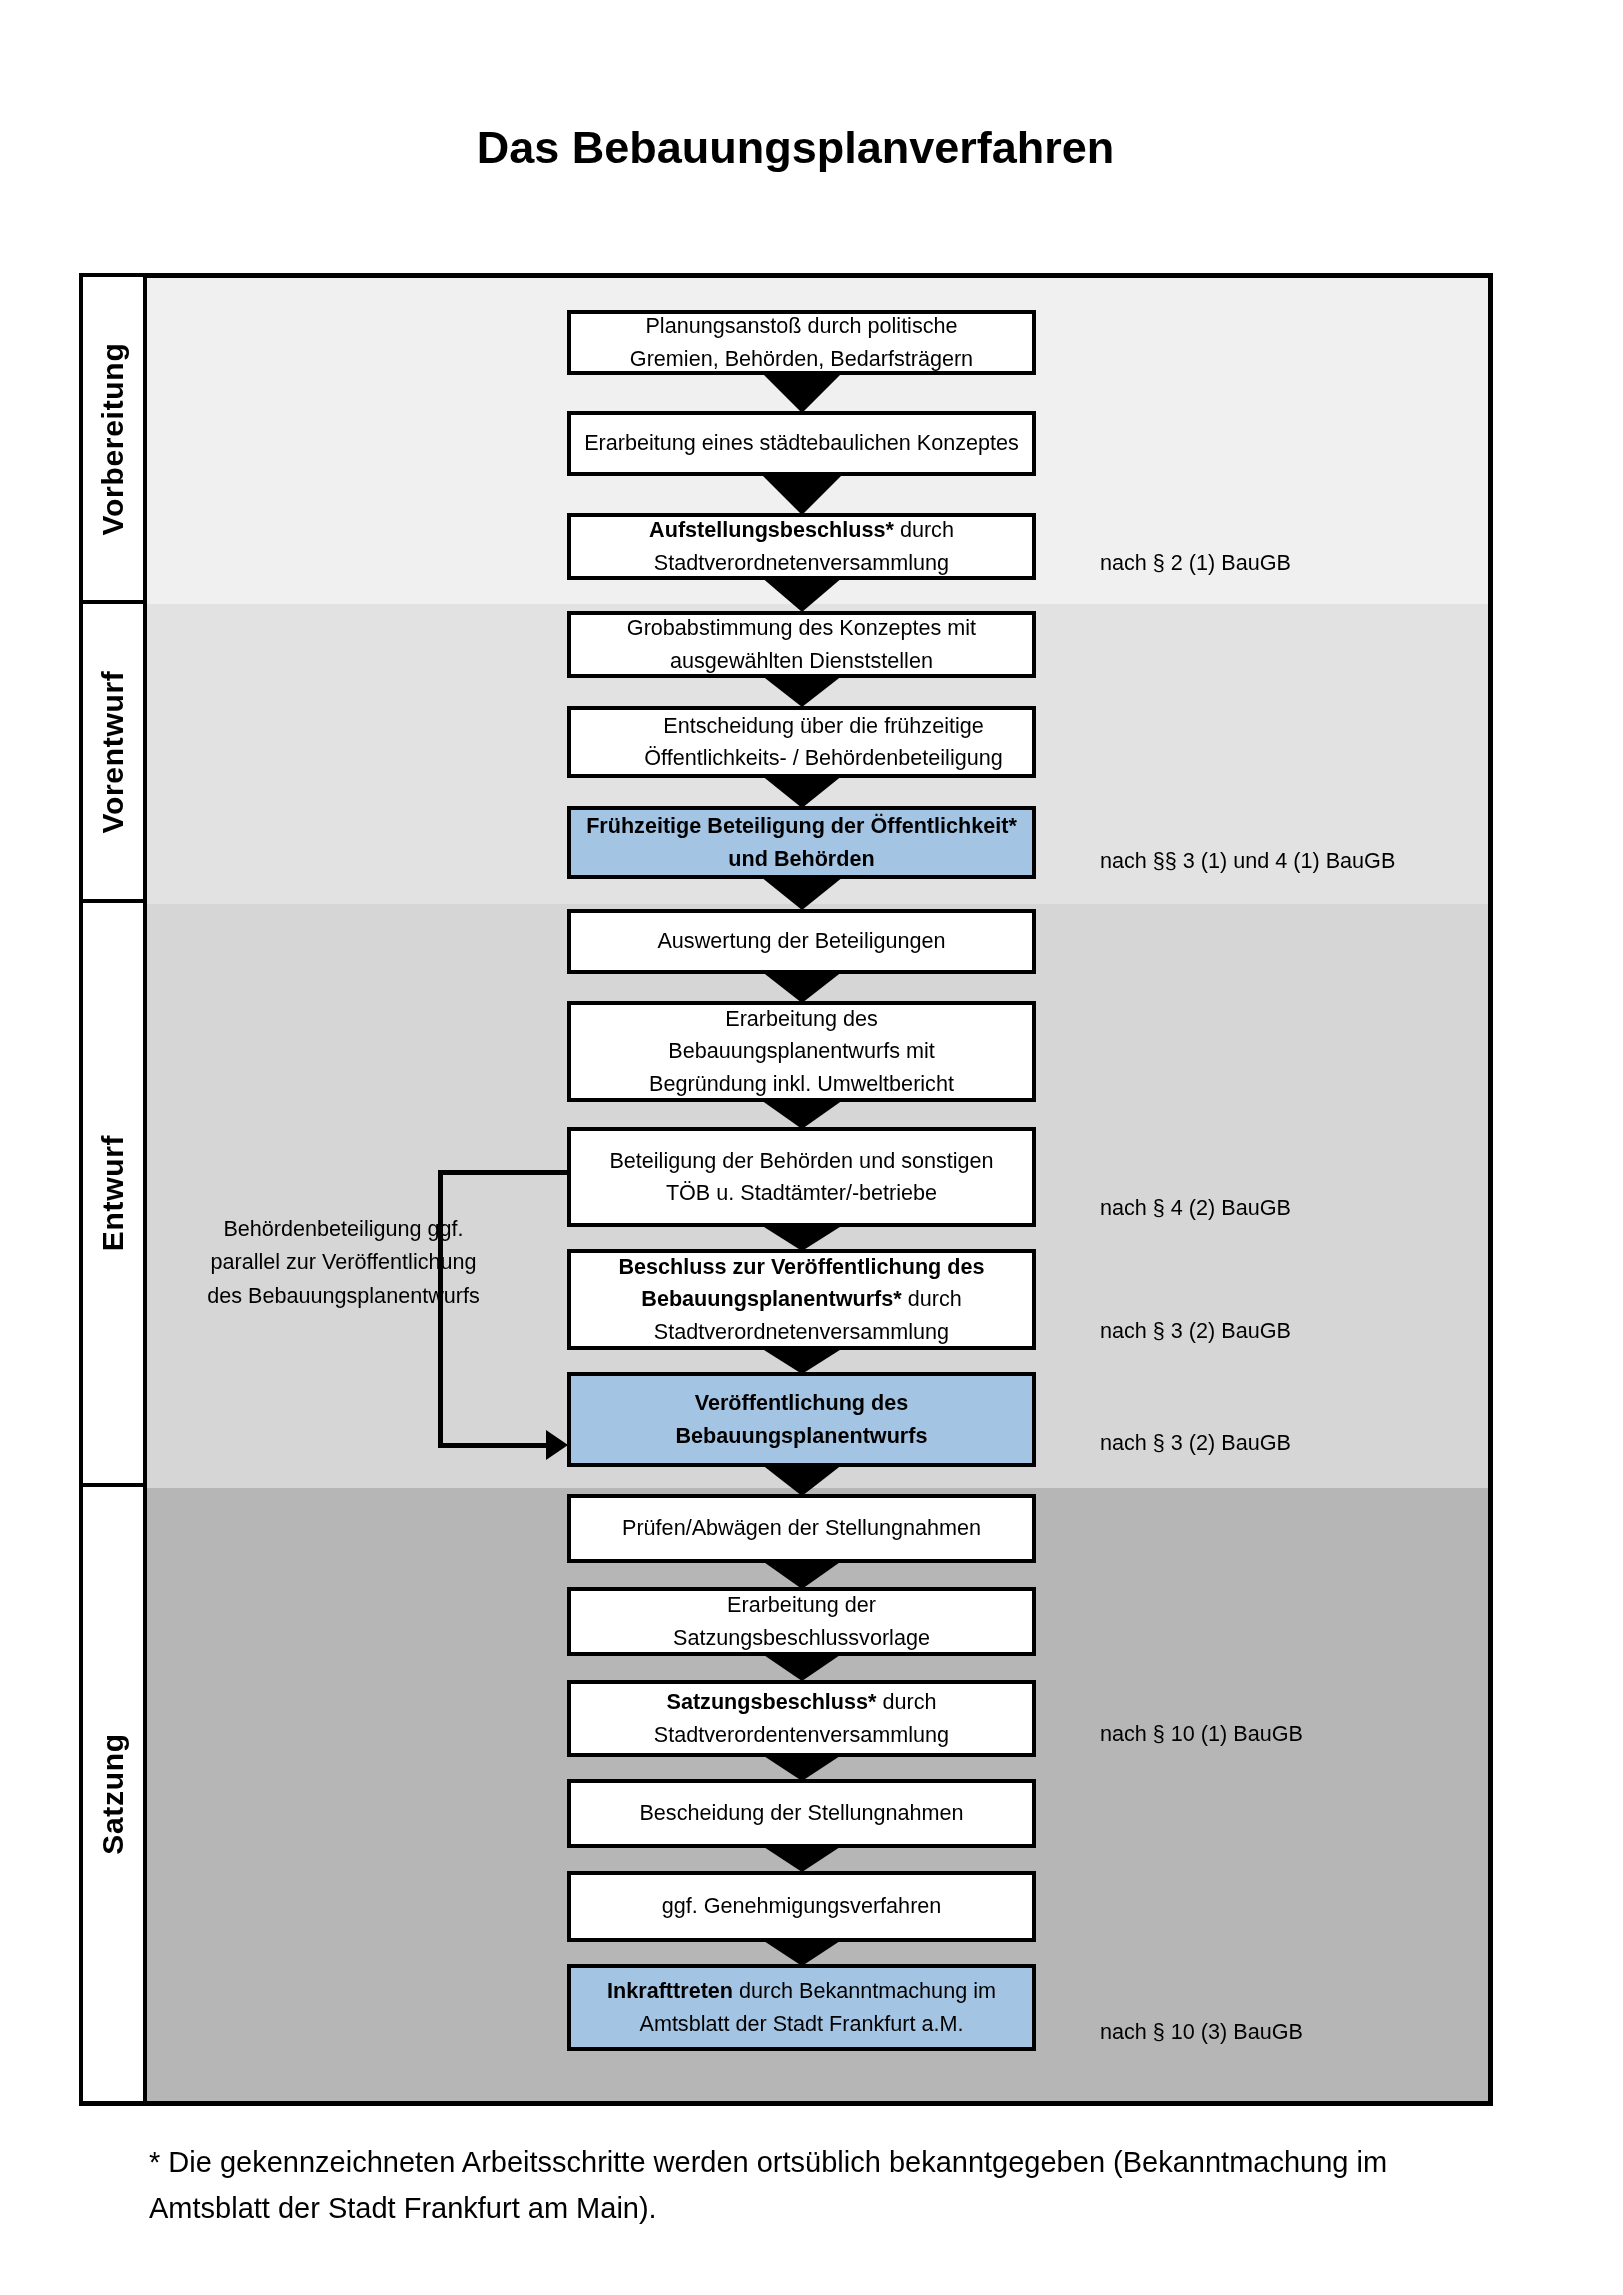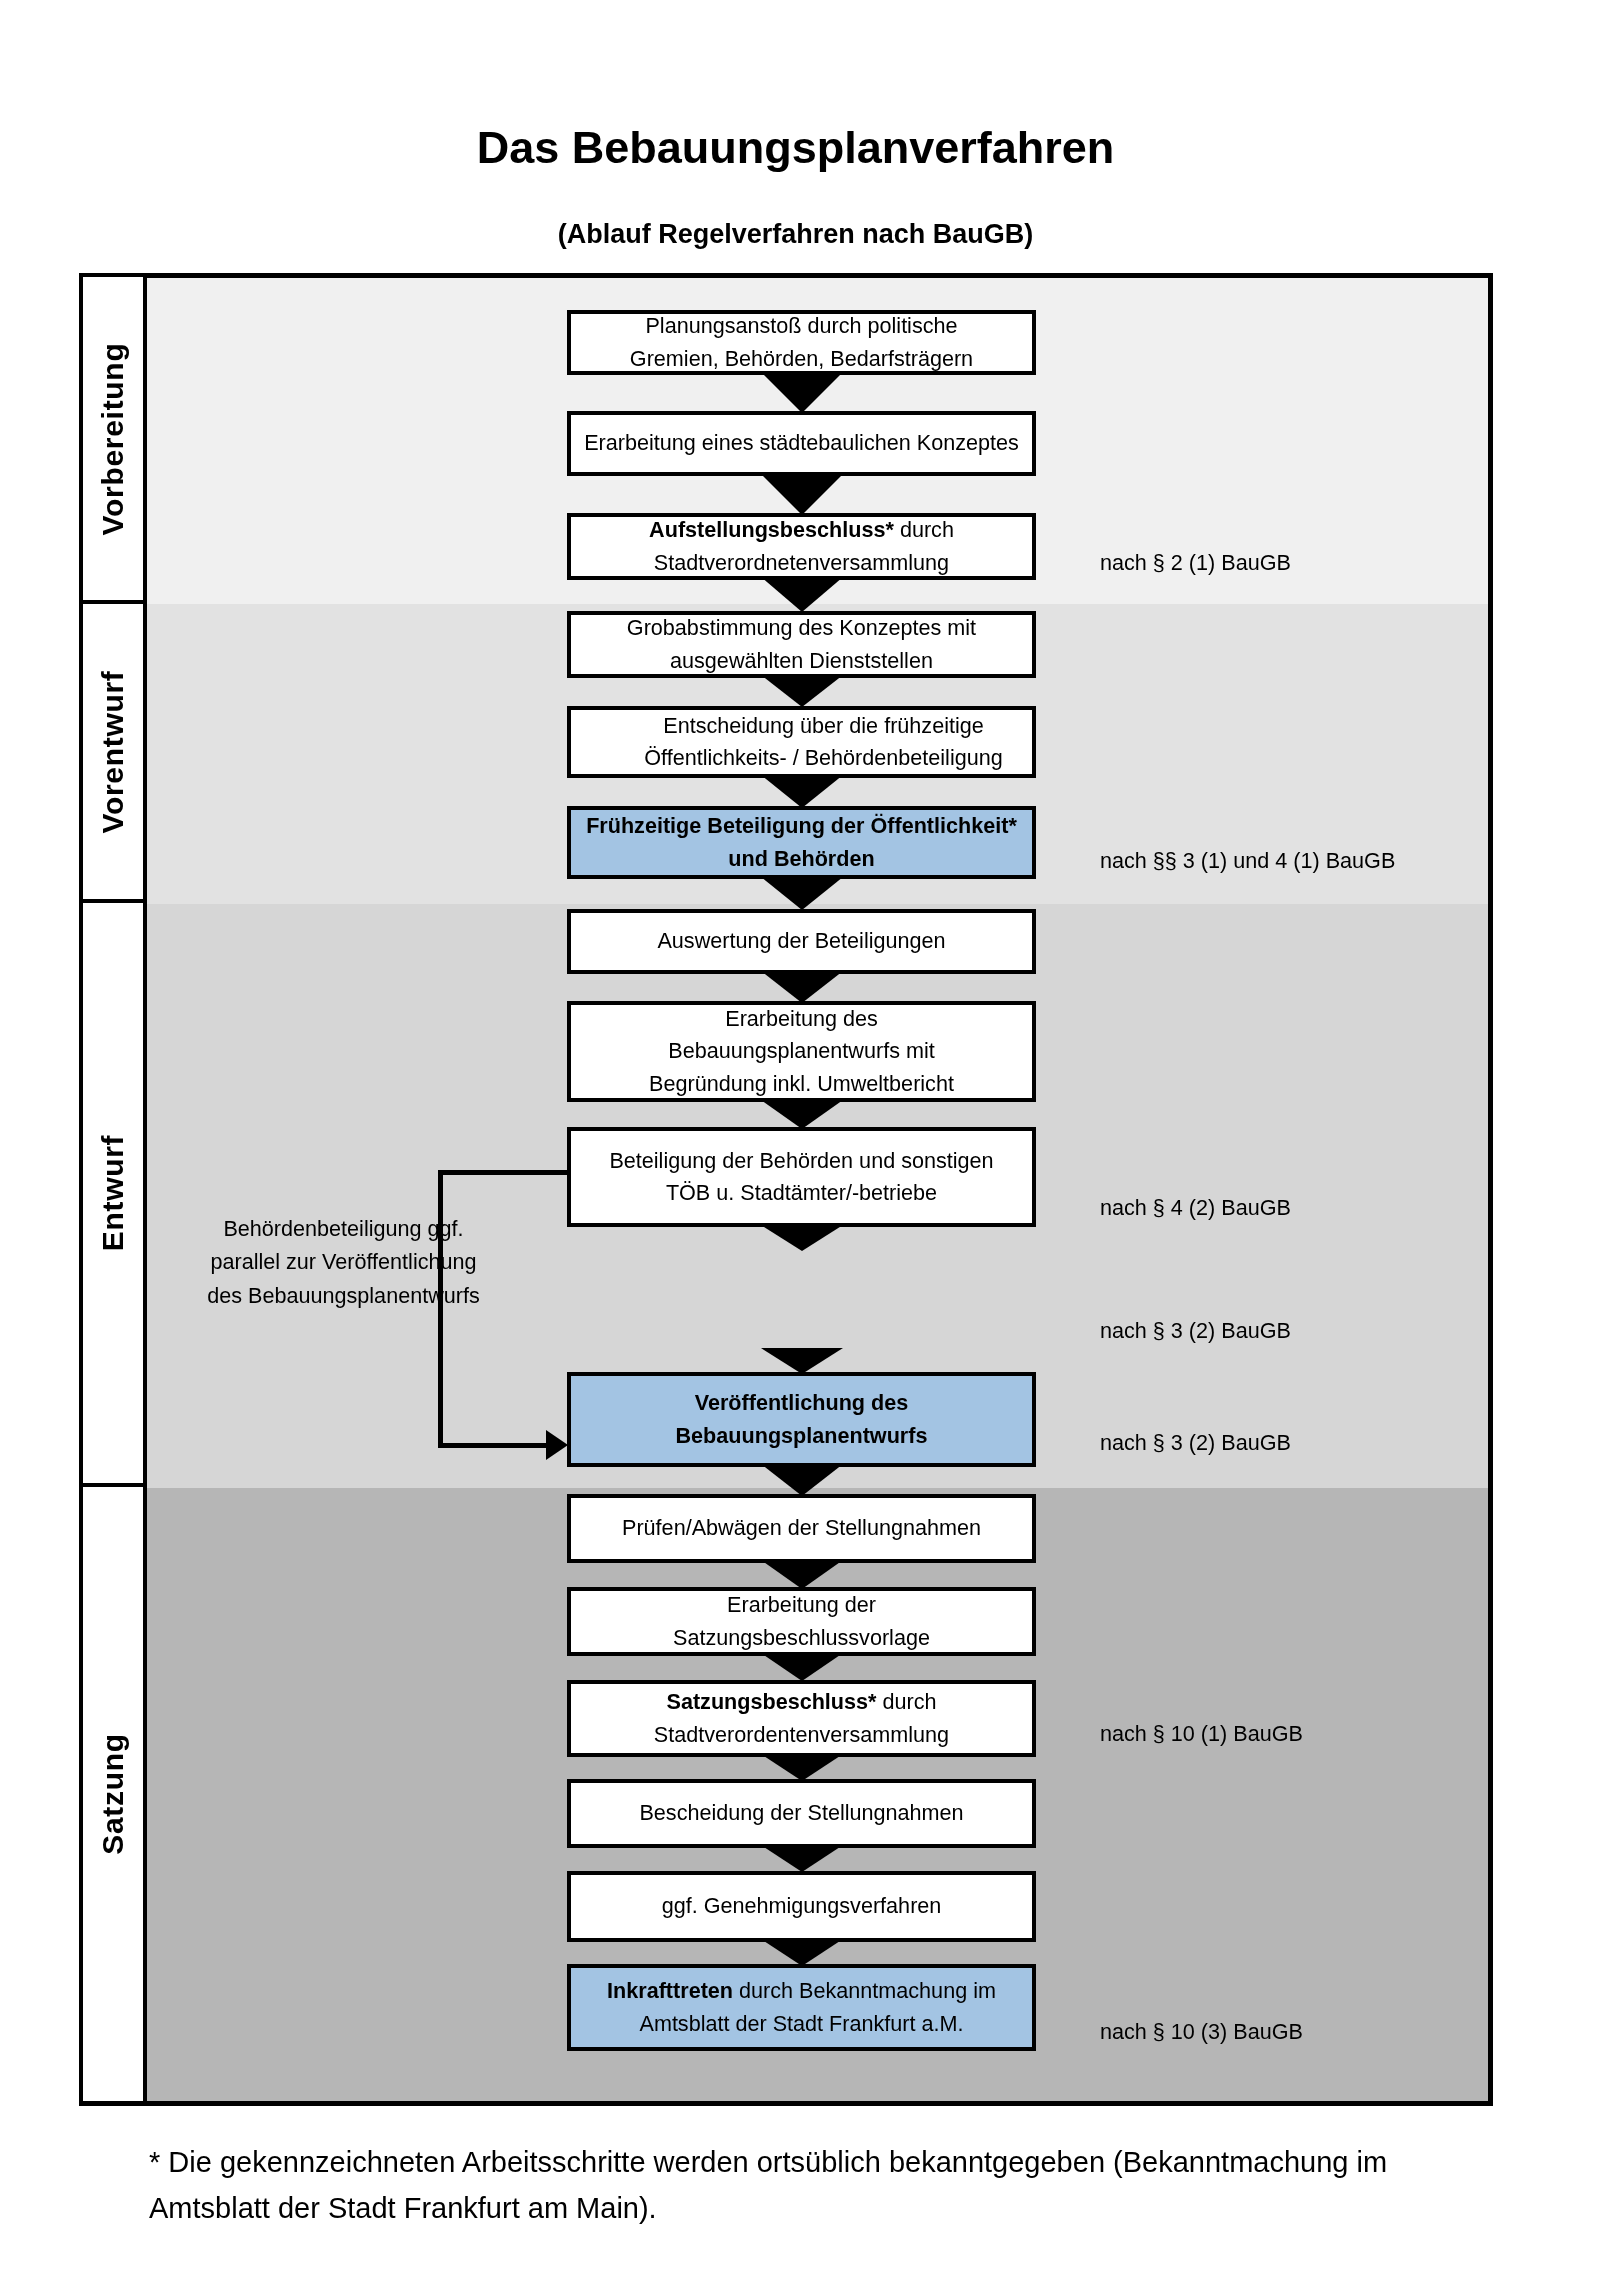--- a/index.html
+++ b/index.html
@@ -53,21 +53,20 @@
 
   .footnote{position:absolute;left:149px;top:2139px;width:1276px;
             font-size:29px;line-height:1.6;}
 </style>
 </head>
 <body>
 
 <div class="page">
 
   <div class="title">Das Bebauungsplanverfahren</div>
-  <div class="subtitle">(Ablauf Regelverfahren nach BauGB)</div>
 
   <div class="stripe" style="top: 276px; height: 329px; background-color: rgb(240, 240, 240);"></div>
   <div class="stripe" style="top: 604px; height: 300px; background-color: rgb(226, 226, 226);"></div>
   <div class="stripe" style="top: 904px; height: 584px; background-color: rgb(214, 214, 214);"></div>
   <div class="stripe" style="top: 1488px; height: 613px; background-color: rgb(182, 182, 182);"></div>
 
   <div class="frame"></div>
 
   <div class="label-cell" style="top:273px;height:331px;">
     <span>Vorbereitung</span>
@@ -101,20 +100,23 @@
     <div class="bt"><b>Frühzeitige Beteiligung der Öffentlichkeit* und Behörden</b><span></span></div>
   </div>
   <div class="box" style="top:909px;height:65px;">
     <div class="bt"><b></b><span>Auswertung der Beteiligungen</span></div>
   </div>
   <div class="box" style="top:1001px;height:101px;">
     <div class="bt" style="max-width:367px;"><b></b><span>Erarbeitung des Bebauungsplanentwurfs mit Begründung inkl. Umweltbericht</span></div>
   </div>
   <div class="box" style="top:1127px;height:100px;">
     <div class="bt" style="max-width:419px;"><b></b><span>Beteiligung der Behörden und sonstigen TÖB u. Stadtämter/-betriebe</span></div>
+  </div>
+  <div class="box" style="top:1249px;height:101px;">
+    <div class="bt"><b>Beschluss zur Veröffentlichung des Bebauungsplanentwurfs*</b><span> durch Stadtverordnetenversammlung</span></div>
   </div>
   <div class="box" style="top: 1372px; height: 95px; background-color: rgb(163, 196, 227);">
     <div class="bt"><b>Veröffentlichung des Bebauungsplanentwurfs</b><span></span></div>
   </div>
   <div class="box" style="top:1494px;height:69px;">
     <div class="bt"><b></b><span>Prüfen/Abwägen der Stellungnahmen</span></div>
   </div>
   <div class="box" style="top:1587px;height:69px;">
     <div class="bt" style="max-width:327px;"><b></b><span>Erarbeitung der Satzungsbeschlussvorlage</span></div>
   </div>

